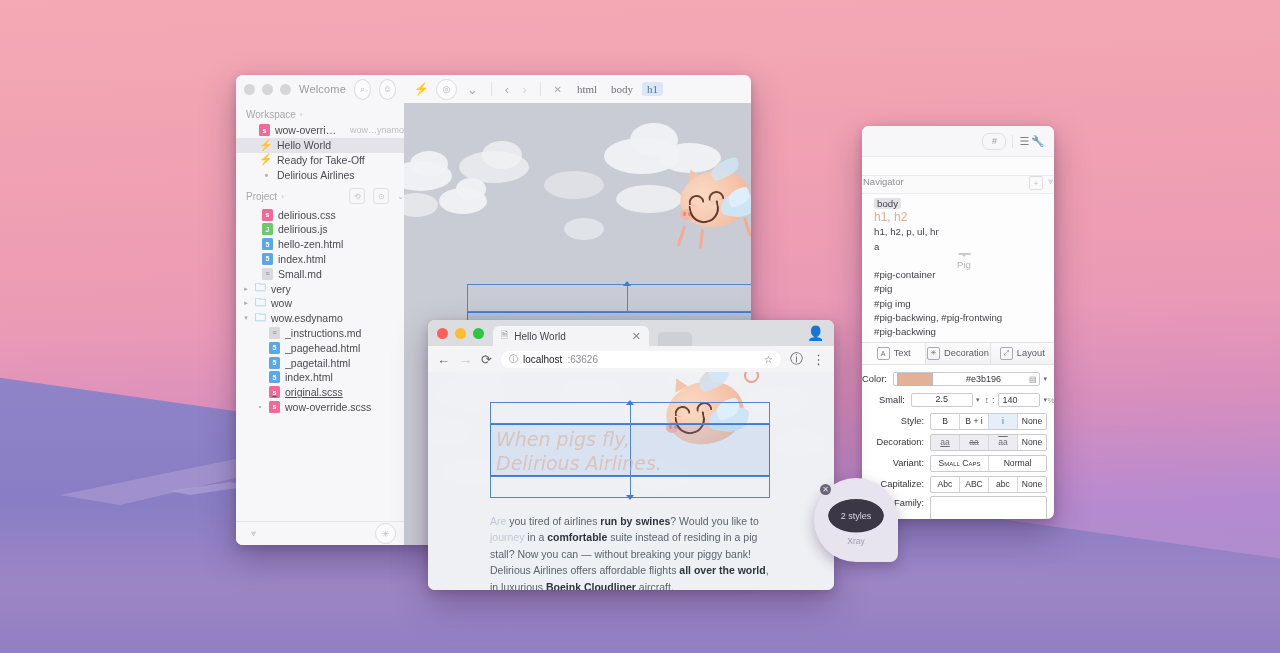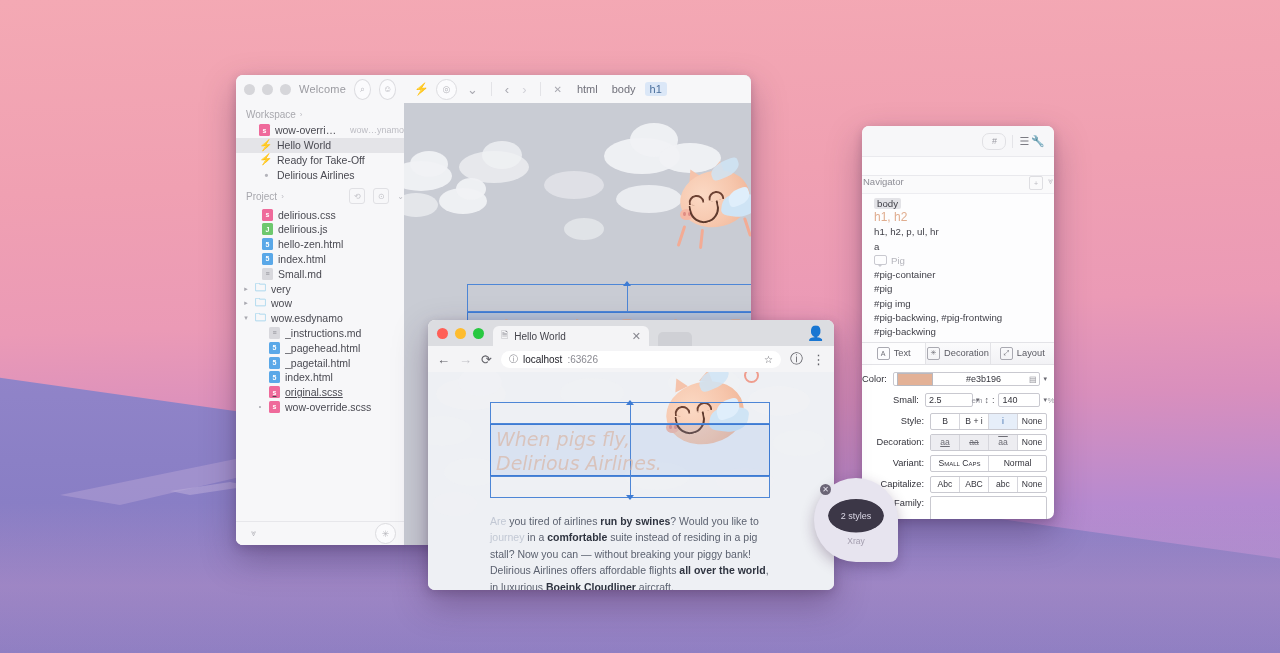--- a/index.html
+++ b/index.html
@@ -53,21 +53,21 @@
   .fsub{font-size:9px;color:#bcbcc3;margin-left:6px;white-space:nowrap;}
   #ed-side-foot{position:absolute;left:0;bottom:0;width:168px;height:24px;border-top:1px solid #e7e7eb;
     display:flex;align-items:center;justify-content:space-between;padding:0 8px;box-sizing:border-box;background:#f7f7f9;}
 
   #ed-main{position:absolute;left:168px;top:0;width:453px;height:470px;background:#c9ccd4;}
   #ed-toolbar{height:28px;background:#f7f7f9;border-bottom:1px solid #e2e2e6;display:flex;align-items:center;
     padding:0 10px;gap:7px;font-size:11px;color:#70707a;}
   #ed-toolbar .div{width:1px;height:14px;background:#e3e3e7;margin:0 3px;}
   .navarrow{color:#a9a9b1;font-size:13px;padding:0 3px;}
   .navarrow.dim{color:#d2d2d8;}
-  .crumb{padding:1px 5px;border-radius:3px;}
+  .crumb{padding:1px 5px;border-radius:3px;font-family:Liberation Serif, serif;}
   .crumb.act{background:#dbe7f7;color:#4b6f9c;}
   .xray-pill{display:flex;align-items:center;gap:5px;margin-left:auto;font-size:11px;color:#56565e;}
   .eye{width:16px;height:11px;border-radius:50%/50%;background:#4a4a52;display:flex;align-items:center;justify-content:center;}
   .eye::after{content:"";width:5px;height:5px;border-radius:50%;background:#fff;}
 
   #canvas{position:absolute;left:0;top:28px;width:453px;height:442px;background:#c9ccd4;overflow:hidden;}
   .cloud{position:absolute;background:#f0f1f4;border-radius:50%;opacity:.95;}
   #hl-box{position:absolute;left:63px;top:181px;width:325px;height:28px;border:1px solid #4d86d6;box-sizing:border-box;}
   #hl-sel{position:absolute;left:63px;top:209px;width:325px;height:37px;border:1.5px solid #3d7bd4;
     background:rgba(120,165,225,.25);box-sizing:border-box;}
@@ -139,21 +139,21 @@
   #in-blank{height:18px;background:#fcfcfd;border-bottom:1px solid #e9e9ed;}
   #nav-head{height:17px;display:flex;align-items:flex-start;padding:0 1px;font-size:9.5px;color:#8d8d95;
     background:#fafafb;border-bottom:1px solid #ededf1;}
   #nav-head .sp{flex:1;}
   #nav-head .mini{width:12px;height:12px;border:1px solid #dedee2;border-radius:2px;display:flex;
     align-items:center;justify-content:center;font-size:7px;color:#b8b8bf;margin-right:5px;}
   #nav-list{background:#fdfdfe;padding:2px 0 3px 0;}
   .nrow{height:14.3px;display:flex;align-items:center;padding-left:12px;font-size:9.7px;color:#3f3f47;gap:4px;}
   .nrow .chip{background:#e3e3e7;border-radius:2px;padding:0 3px;}
   .nrow.accent{color:#e0ad8f;font-size:12px;}
-  .nrow.muted{color:#b5b5bc;}
+  .nrow.muted{color:#b5b5bc;flex-direction:column;}
   .balloon{display:inline-block;width:11px;height:8px;border:1px solid #c9c9d0;border-radius:2px;position:relative;}
   .balloon::after{content:"";position:absolute;left:2px;bottom:-3px;border-left:3px solid transparent;
     border-right:3px solid transparent;border-top:3px solid #c9c9d0;}
   #in-tabs{display:flex;height:21px;border-top:1px solid #e3e3e7;border-bottom:1px solid #e3e3e7;
     background:linear-gradient(#fbfbfc,#f2f2f5);font-size:9.3px;color:#5a5a62;}
   .itab{flex:1;display:flex;align-items:center;justify-content:center;gap:4px;border-right:1px solid #e3e3e7;}
   .itab:last-child{border-right:none;}
   .itab.act{background:#fdfdfe;}
   .itab .gi{width:11px;height:11px;border:1px solid #a9a9b1;border-radius:2px;display:flex;align-items:center;
     justify-content:center;font-size:7px;color:#6f6f77;}
@@ -475,21 +475,21 @@
             <span style="margin-left:5px;">#e3b196</span>
             <span style="margin-left:auto;color:#8d8d95;font-size:8px;">▤</span>
           </span>
           <span class="caret">▾</span>
         </span>
       </div>
 
       <div class="prop">
         <span class="plabel">Small:</span>
         <span class="pctl">
-          <span class="field" style="width:48px;">
+          <span class="field" style="width:62px;flex-direction:column;">
             <span>2.5</span>
             <span class="unit">em</span>
           </span>
           <span class="caret">▾</span>
           <span style="margin:0 3px 0 5px;color:#5a5a62;font-size:9px;">↕</span>
           <span style="color:#5a5a62;margin-right:4px;">:</span>
           <span class="field" style="width:42px;">
             <span>140</span>
             <span class="unit">%</span>
           </span>

